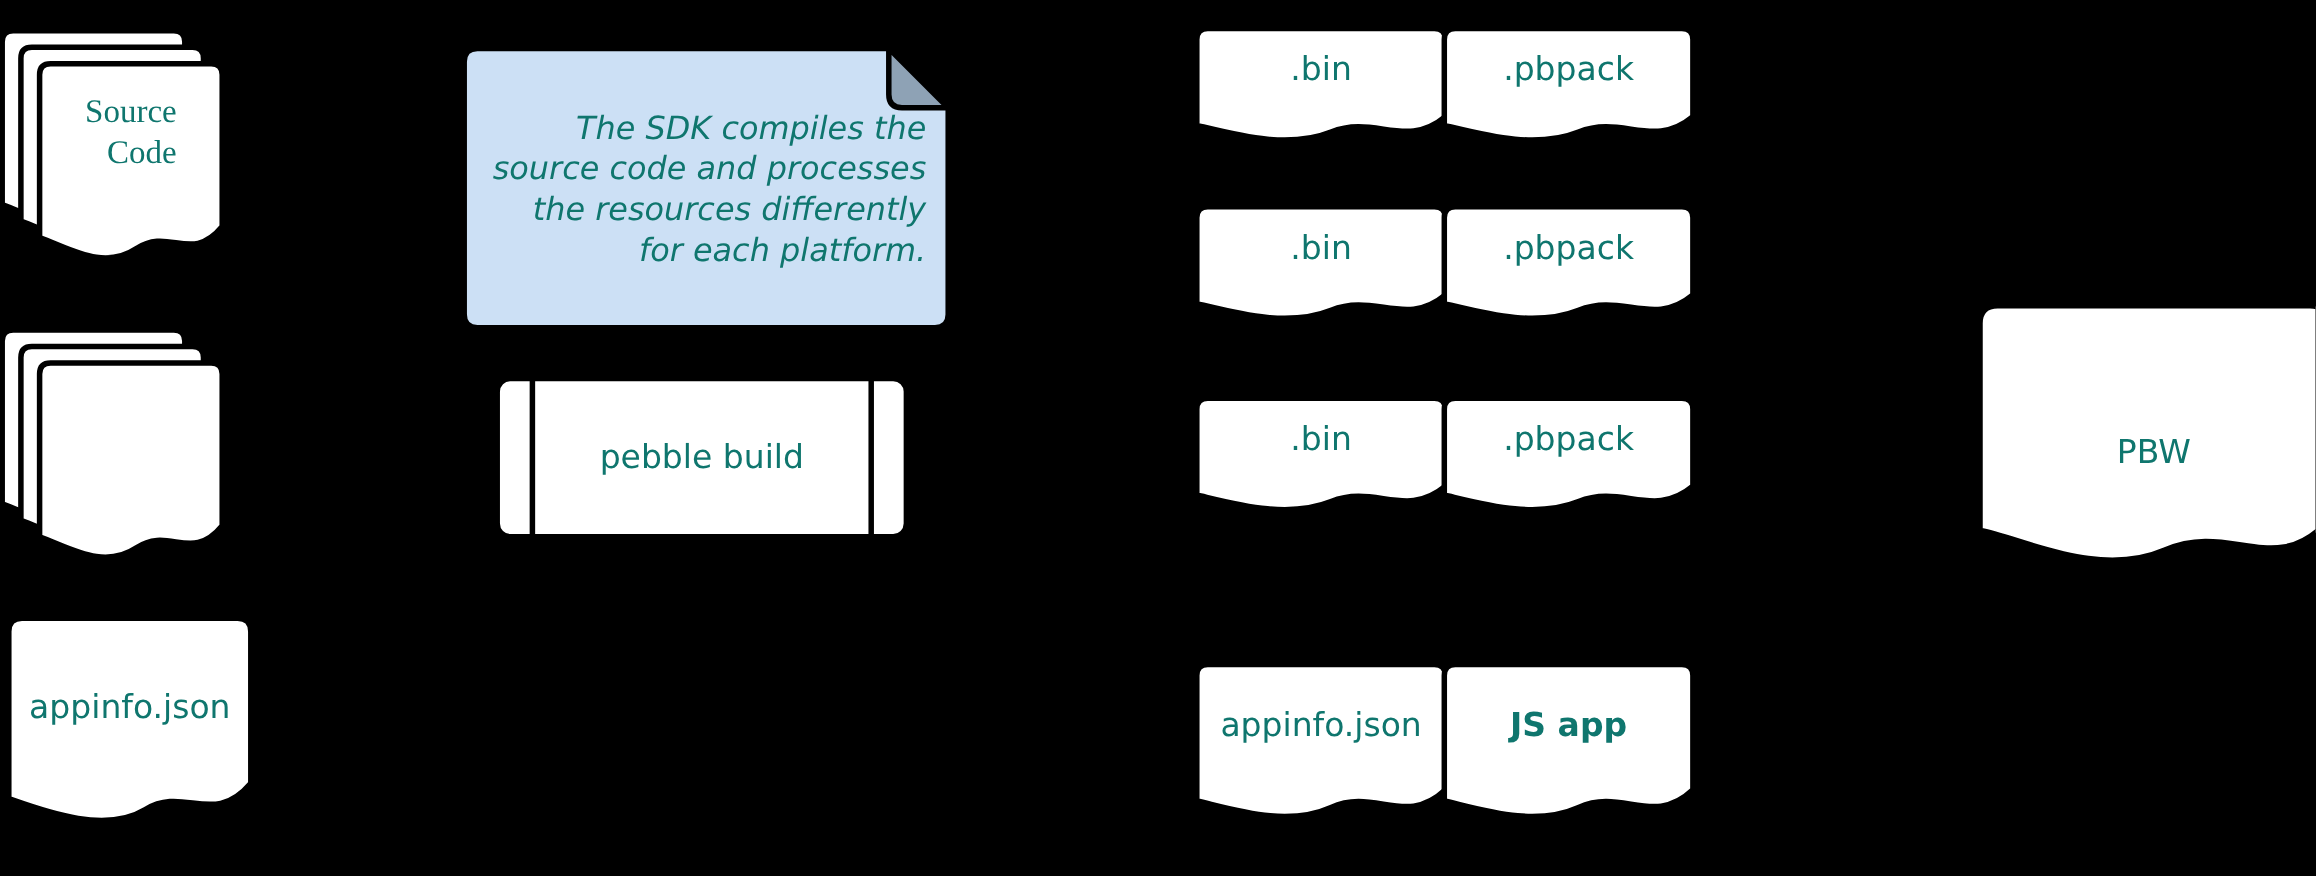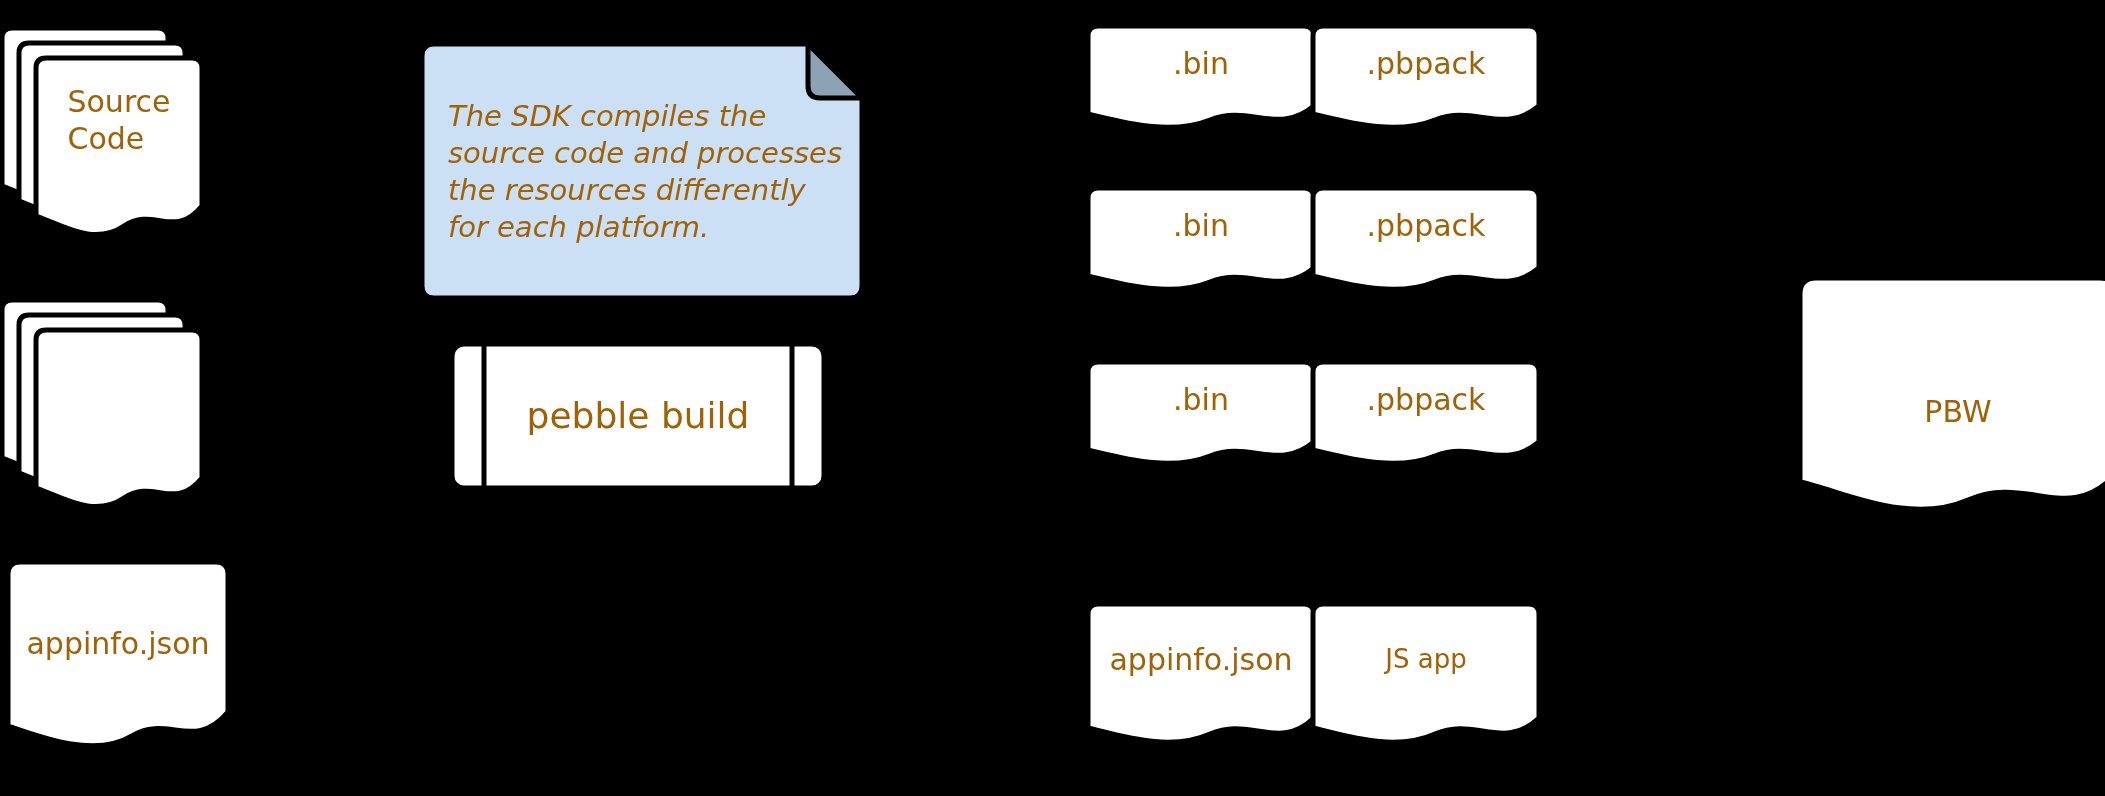--- a/index.html
+++ b/index.html
@@ -8,42 +8,42 @@
     width:2105px;height:796px;position:relative;overflow:hidden;
     font-family:"DejaVu Sans","Liberation Sans",sans-serif;
     background:#000000;
   }
   #canvas{position:absolute;left:0;top:0;width:2105px;height:796px;}
   .node{position:absolute;}
   .node svg{position:absolute;left:0;top:0;overflow:visible;display:block;}
   .lbl{
     position:absolute;left:0;top:0;width:100%;
     display:flex;align-items:center;justify-content:center;
-    text-align:left;color:#a16207;line-height:1.22;
+    text-align:right;color:#0f766e;line-height:1.22;
     white-space:pre-line;pointer-events:none;
   }
 </style>
 </head>
 <body>
 
 <div id="canvas"></div>
 
 <div class="node" style="left:2px;top:28px;width:226px;height:240px;">
   <svg width="226" height="240" viewBox="0 0 226 240">
     <defs>
       <path id="docA" d="M0,10 Q0,0 10,0 L156,0 Q166,0 166,10 L166,148
                            C138,182 118,148 88,168 C58,188 28,168 0,158 Z"></path>
     </defs>
     <g>
       <use href="#docA" x="0" y="0" fill="#ffffff" stroke="#000000" stroke-width="5"></use>
       <use href="#docA" x="17" y="15" fill="#ffffff" stroke="#000000" stroke-width="5"></use>
       <use href="#docA" x="34" y="30" fill="#ffffff" stroke="#000000" stroke-width="5"></use>
     </g>
   </svg>
-  <div class="lbl" style="top:58px;height:70px;left:34px;width:166px;font-size:30px;">Source
+  <div class="lbl" style="top:58px;height:70px;left:34px;width:166px;font-size:30px;font-family:Liberation Serif, serif;">Source
 Code</div>
 </div>
 
 <div class="node" style="left:2px;top:300px;width:226px;height:240px;">
   <svg width="226" height="240" viewBox="0 0 226 240">
     <g>
       <use href="#docA" x="0" y="0" fill="#ffffff" stroke="#000000" stroke-width="5"></use>
       <use href="#docA" x="17" y="15" fill="#ffffff" stroke="#000000" stroke-width="5"></use>
       <use href="#docA" x="34" y="30" fill="#ffffff" stroke="#000000" stroke-width="5"></use>
     </g>
@@ -69,21 +69,21 @@
 the resources differently
 for each platform.</div>
 </div>
 
 <div class="node" style="left:448px;top:340px;width:382px;height:152px;">
   <svg width="382" height="152" viewBox="0 0 382 152">
     <rect x="4" y="4" width="372" height="144" rx="12" ry="12" fill="#ffffff" stroke="#000000" stroke-width="5"></rect>
     <line x1="36" y1="4" x2="36" y2="148" stroke="#000000" stroke-width="5"></line>
     <line x1="344" y1="4" x2="344" y2="148" stroke="#000000" stroke-width="5"></line>
   </svg>
-  <div class="lbl" style="top:0;height:152px;left:36px;width:308px;font-size:36px;">pebble build</div>
+  <div class="lbl" style="top:0;height:152px;left:36px;width:308px;font-size:30px;">pebble build</div>
 </div>
 
 <div class="node" style="left:1088px;top:26px;width:236px;height:110px;">
   <svg width="236" height="110" viewBox="0 0 236 110">
     <path d="M0,10 Q0,0 10,0 L216,0 Q226,0 226,10 L226,80
              C190,110 162,78 122,94 C82,110 34,96 0,88 Z" fill="#ffffff" stroke="#000000" stroke-width="5"></path>
   </svg>
   <div class="lbl" style="top:16px;height:44px;left:0;width:226px;font-size:30px;">.bin</div>
 </div>
 
@@ -133,21 +133,21 @@
              C190,148 162,112 122,130 C82,148 34,132 0,124 Z" fill="#ffffff" stroke="#000000" stroke-width="5"></path>
   </svg>
   <div class="lbl" style="top:34px;height:44px;left:0;width:226px;font-size:30px;">appinfo.json</div>
 </div>
 
 <div class="node" style="left:1313px;top:604px;width:236px;height:150px;">
   <svg width="236" height="150" viewBox="0 0 236 150">
     <path d="M0,10 Q0,0 10,0 L216,0 Q226,0 226,10 L226,114
              C190,148 162,112 122,130 C82,148 34,132 0,124 Z" fill="#ffffff" stroke="#000000" stroke-width="5"></path>
   </svg>
-  <div class="lbl" style="top:34px;height:44px;left:0;width:226px;font-size:26px;">JS app</div>
+  <div class="lbl" style="top:34px;height:44px;left:0;width:226px;font-size:30px;font-weight:bold;">JS app</div>
 </div>
 
 <div class="node" style="left:1800px;top:278px;width:330px;height:268px;">
   <svg width="330" height="268" viewBox="0 0 330 268">
     <path d="M0,16 Q0,0 16,0 L300,0 Q316,0 316,16 L316,196
              C268,248 228,196 168,222 C108,248 40,212 0,204 Z" fill="#ffffff" stroke="#000000" stroke-width="5"></path>
   </svg>
   <div class="lbl" style="top:112px;height:44px;left:0;width:316px;font-size:30px;">PBW</div>
 </div>
 

